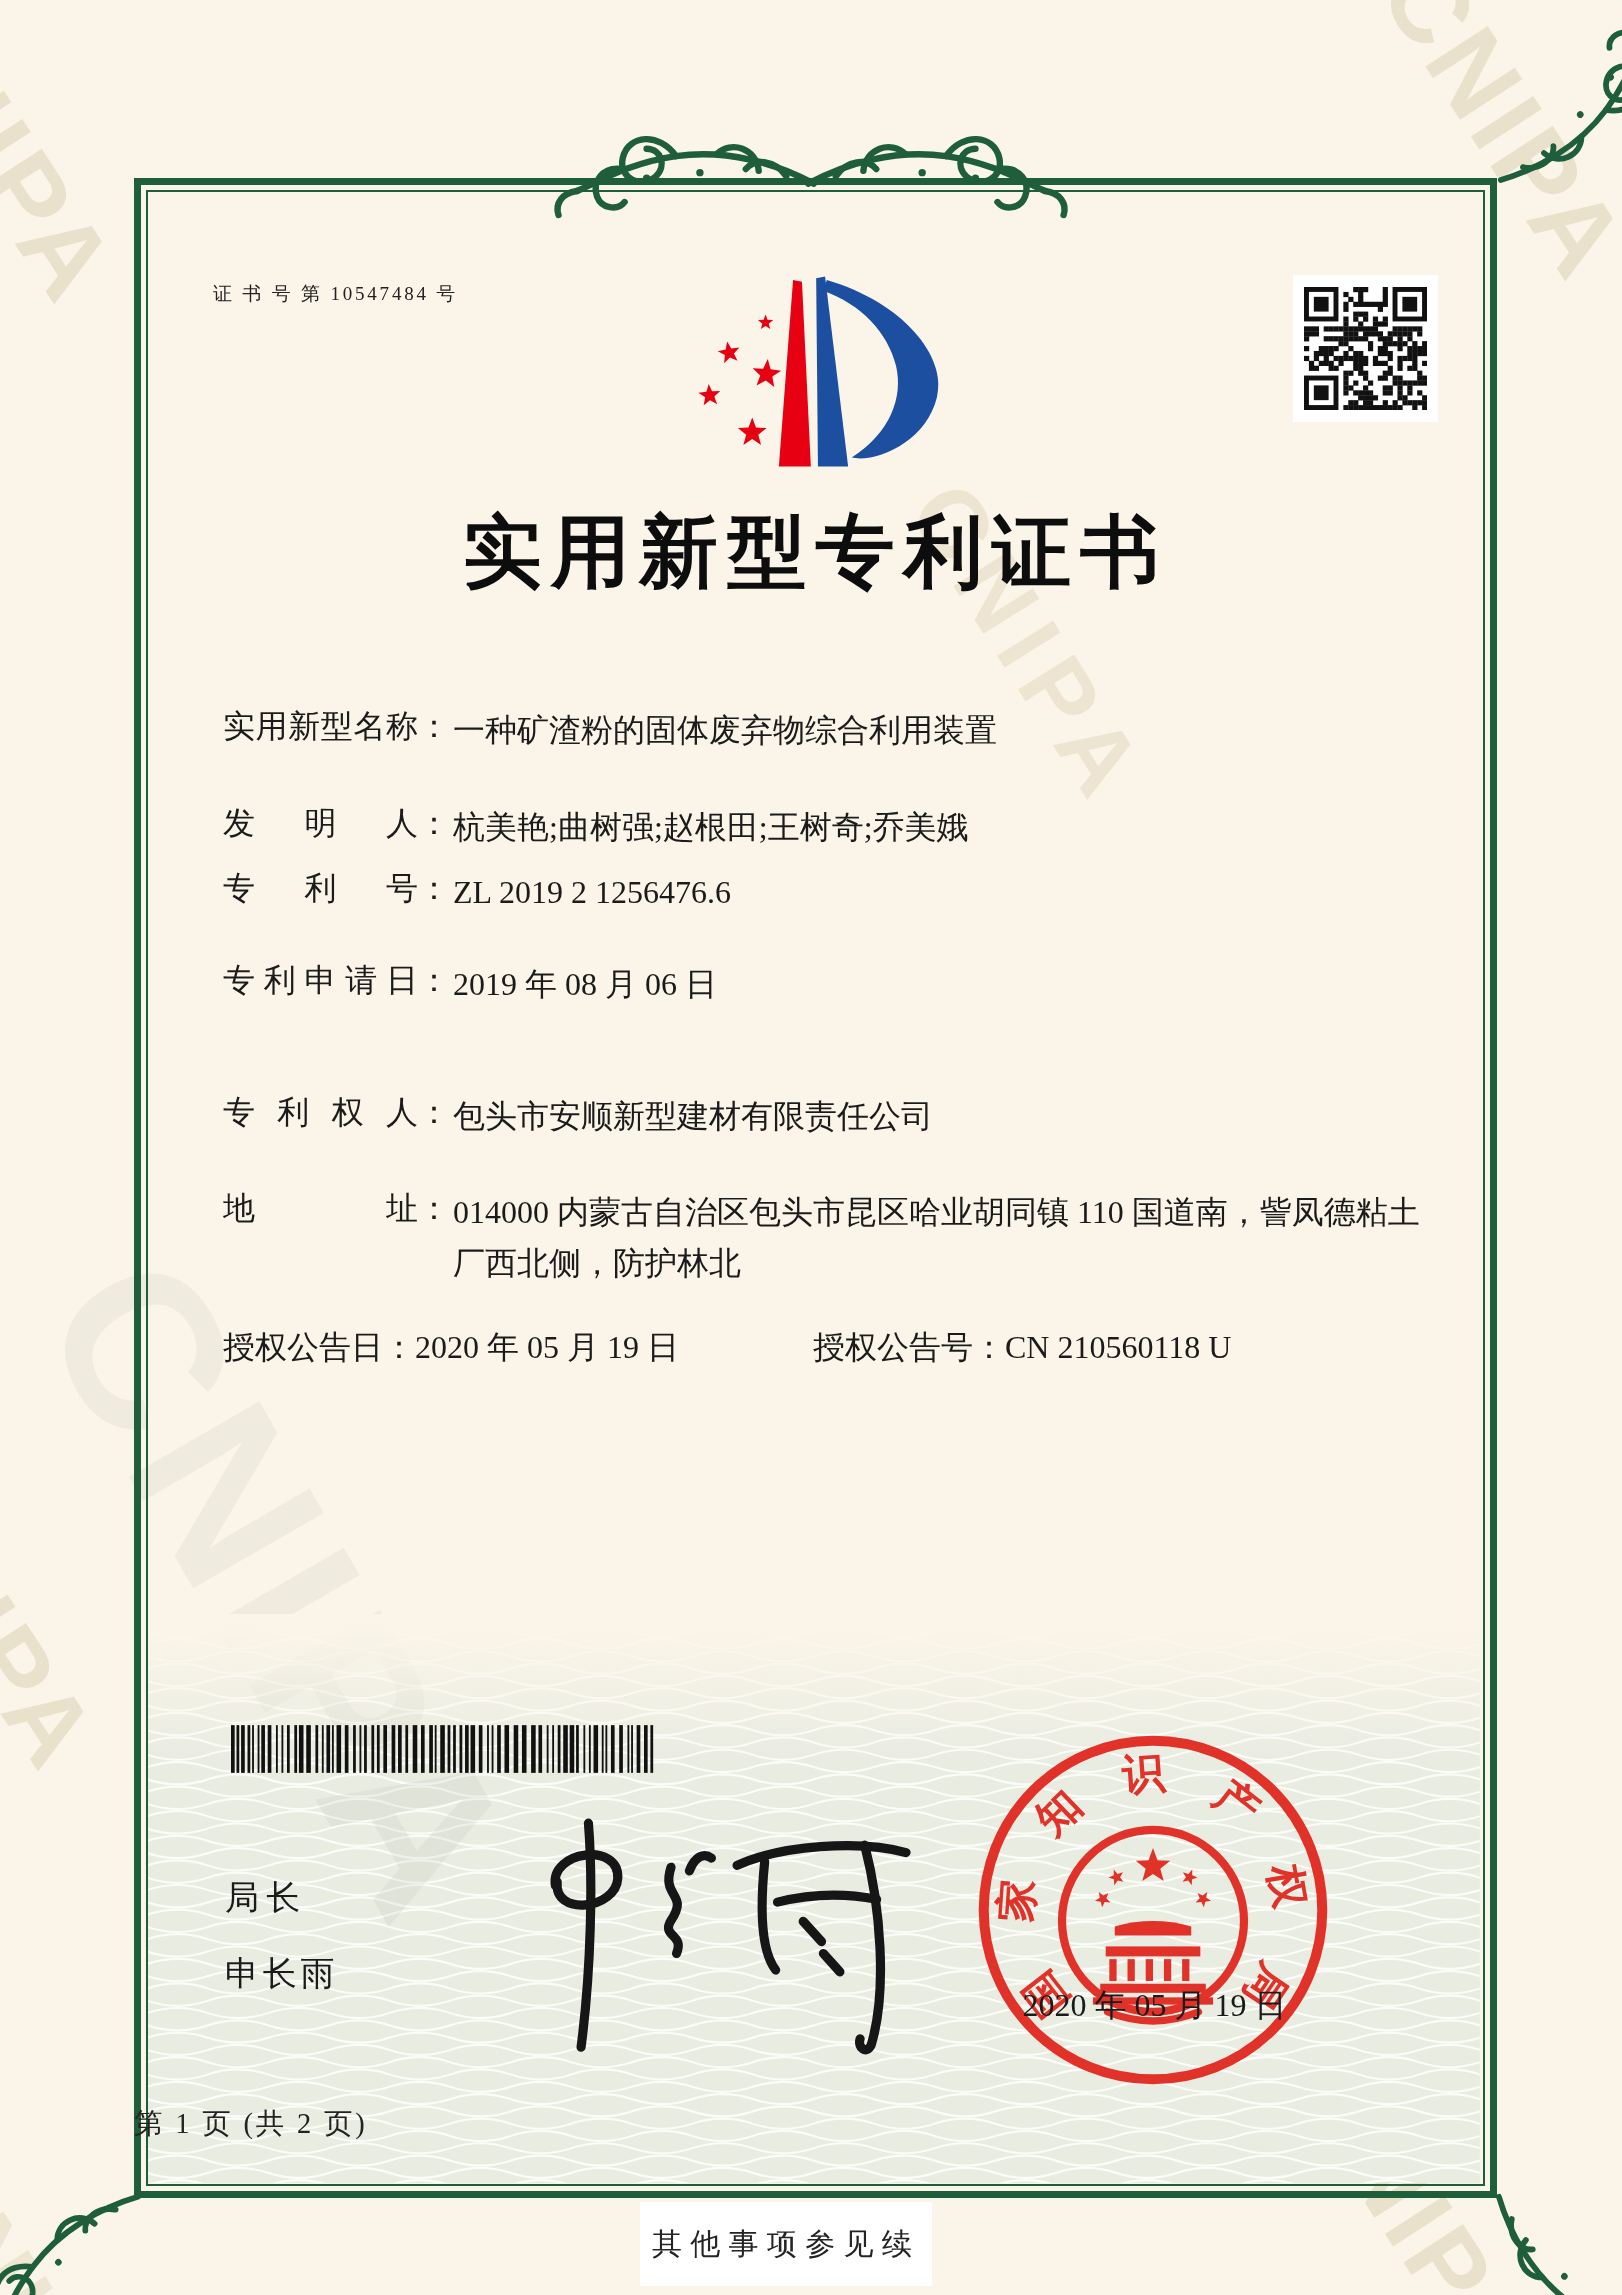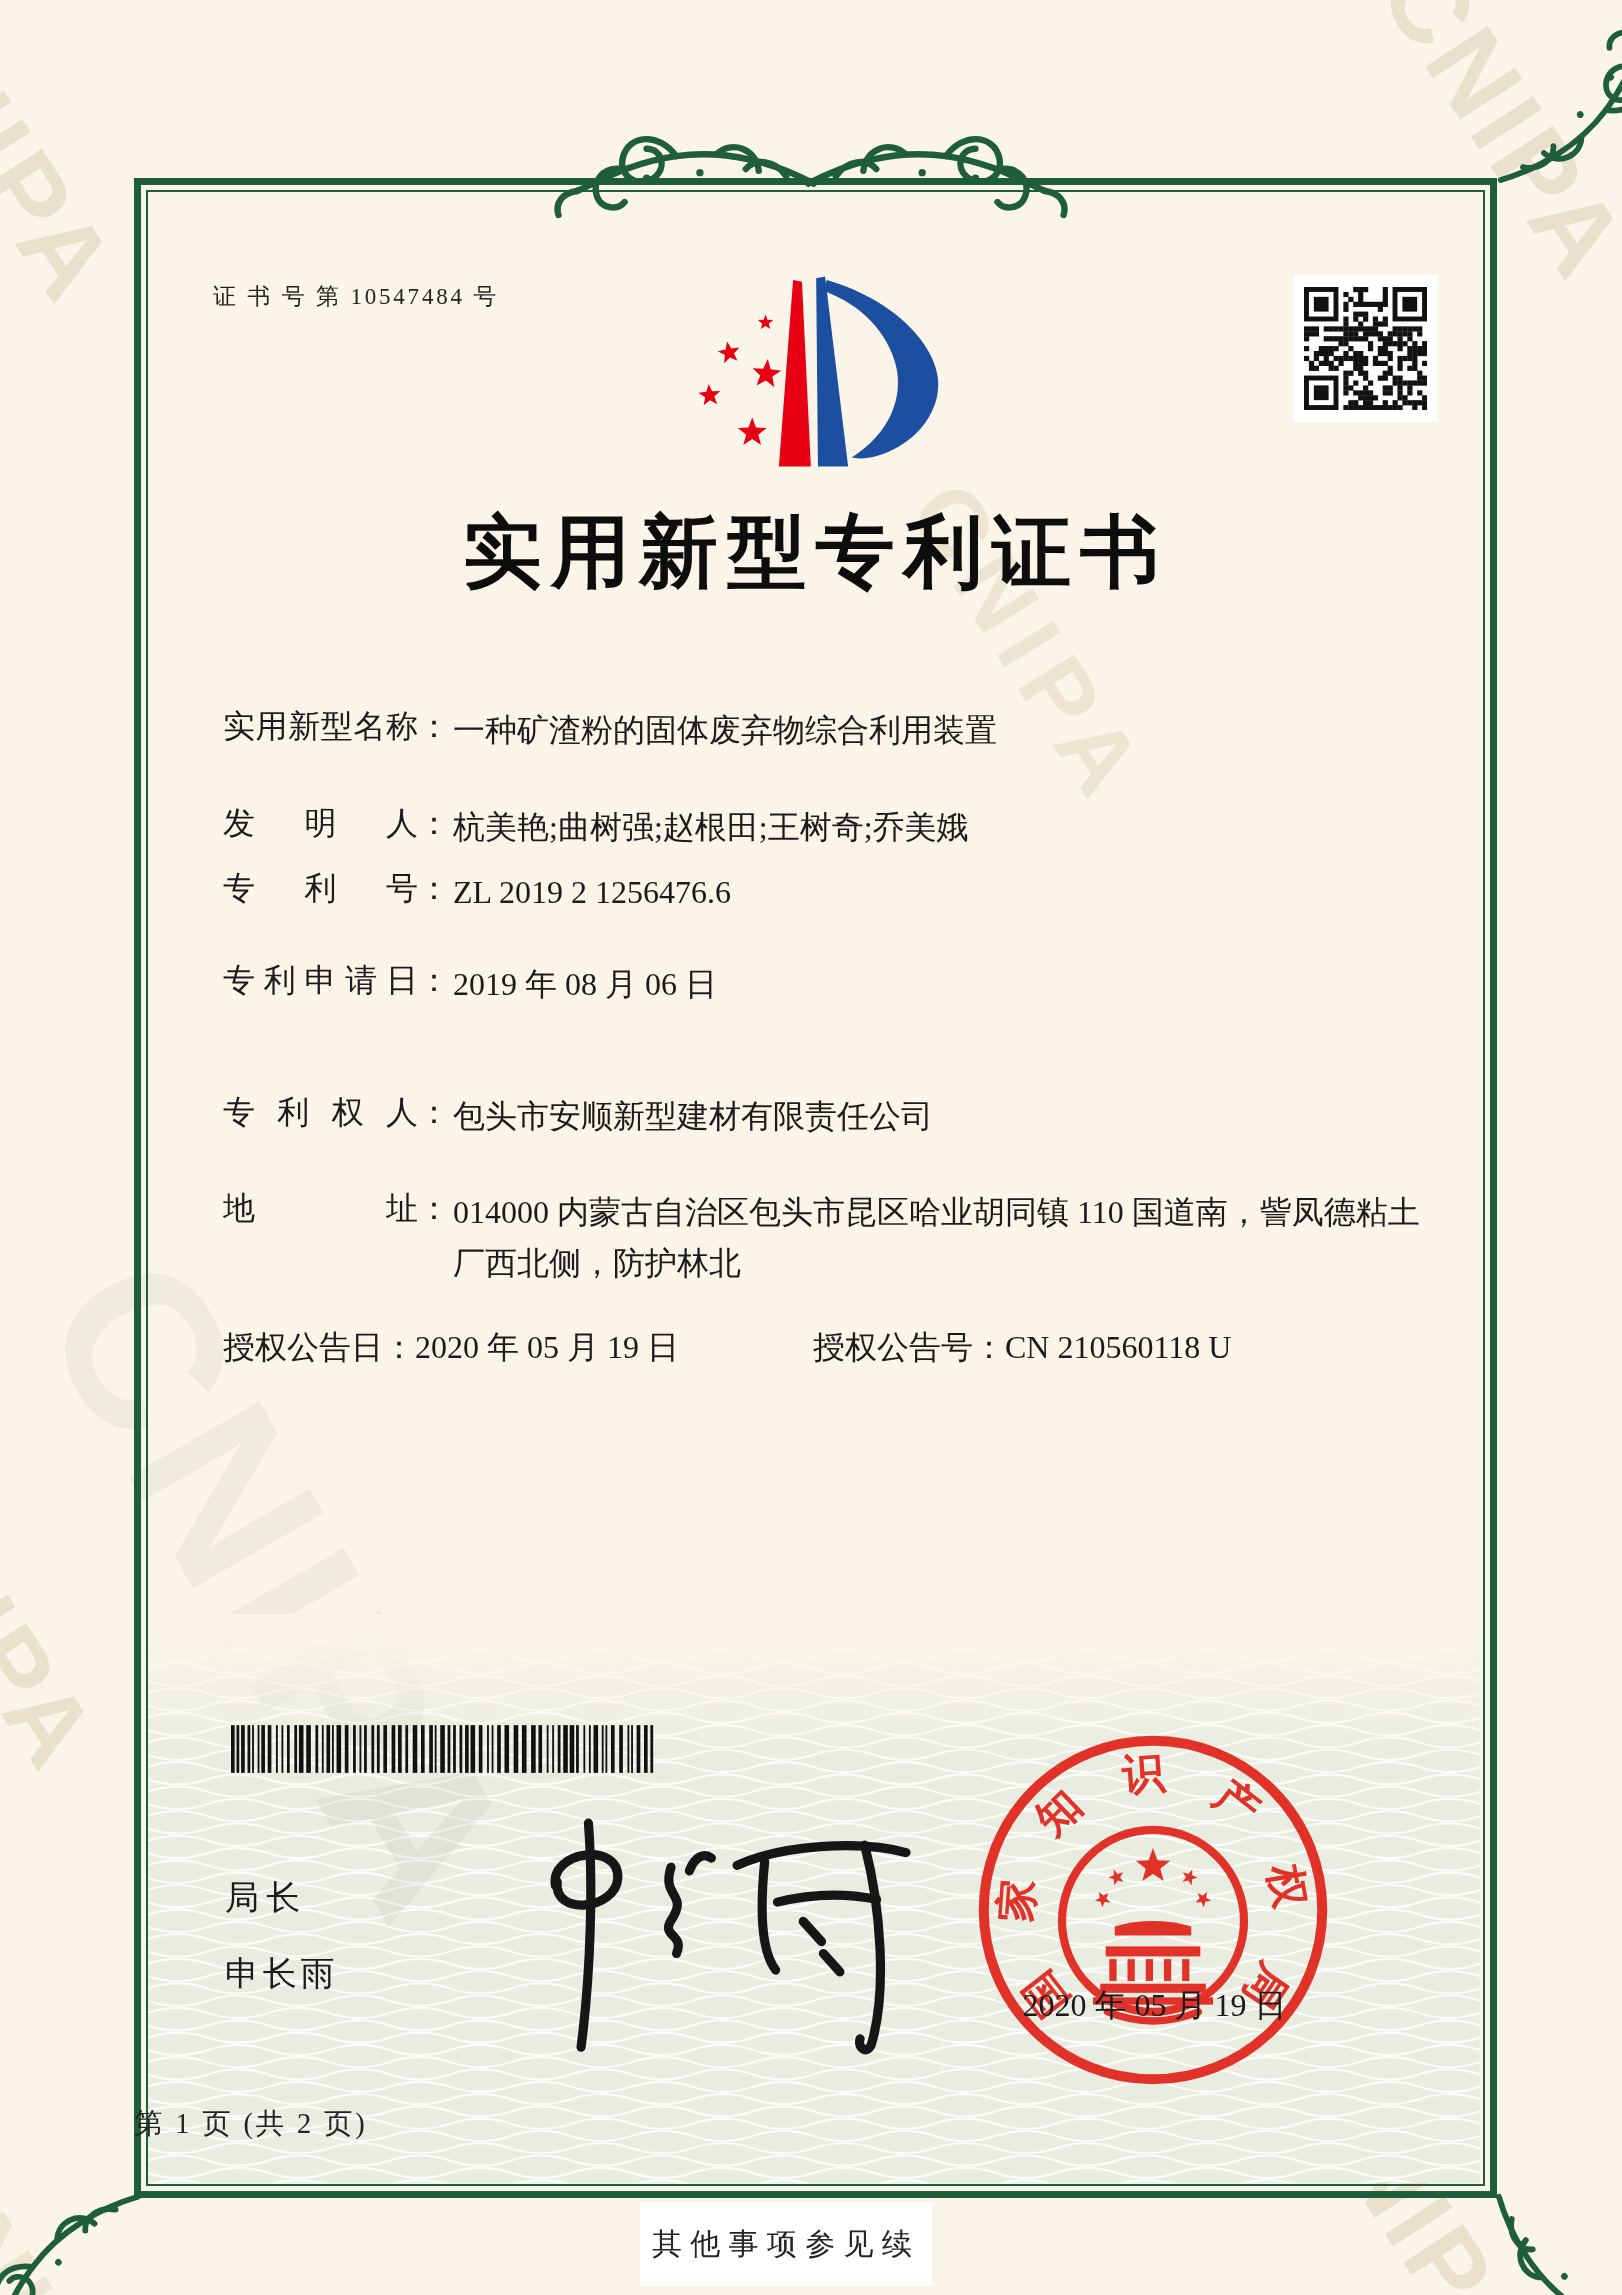--- a/index.html
+++ b/index.html
@@ -19,21 +19,21 @@
   .band{position:absolute;left:147px;top:1614px;width:1333px;height:569px;z-index:2;}
   .band-fade{position:absolute;left:147px;top:1614px;width:1333px;height:147px;z-index:3;
              background:linear-gradient(#fbf5e9 8%,rgba(251,245,233,0));pointer-events:none;}
   
   .frame-outer{position:absolute;left:134px;top:178px;width:1363px;height:2020px;
                border:7.3px solid #1e5e3a;box-sizing:border-box;z-index:4;pointer-events:none;}
   .frame-inner{position:absolute;left:4.6px;top:4.6px;right:4.6px;bottom:4.6px;border:2.8px solid #1e5e3a;}
   .ornaments{position:absolute;left:0;top:0;z-index:5;pointer-events:none;}
   
   .content{position:absolute;left:0;top:0;width:100%;height:100%;z-index:6;}
-  .cert-no{position:absolute;left:213px;top:281px;font-size:23px;letter-spacing:2.8px;color:#222;}
+  .cert-no{position:absolute;left:213px;top:281px;font-size:19px;letter-spacing:2.8px;color:#222;}
   .logo{position:absolute;left:670px;top:264px;}
   .qr-box{position:absolute;left:1293px;top:275px;width:145px;height:147px;background:#fff;}
   .qr-box svg{position:absolute;left:11px;top:12px;}
   .doc-title{position:absolute;left:134px;top:500px;width:1363px;text-align:center;
              font-size:79px;font-weight:900;letter-spacing:9.2px;color:#0d0d0d;}
   .row{position:absolute;left:223px;font-size:32px;white-space:nowrap;}
   .flabel{display:inline-block;width:195px;text-align:justify;text-align-last:justify;vertical-align:top;}
   .colon{display:inline-block;width:35px;vertical-align:top;}
   .fvalue{display:inline-block;max-width:987px;white-space:normal;line-height:51px;vertical-align:top;}
   .grant-row{position:absolute;left:223px;top:1326px;font-size:32px;white-space:nowrap;}

